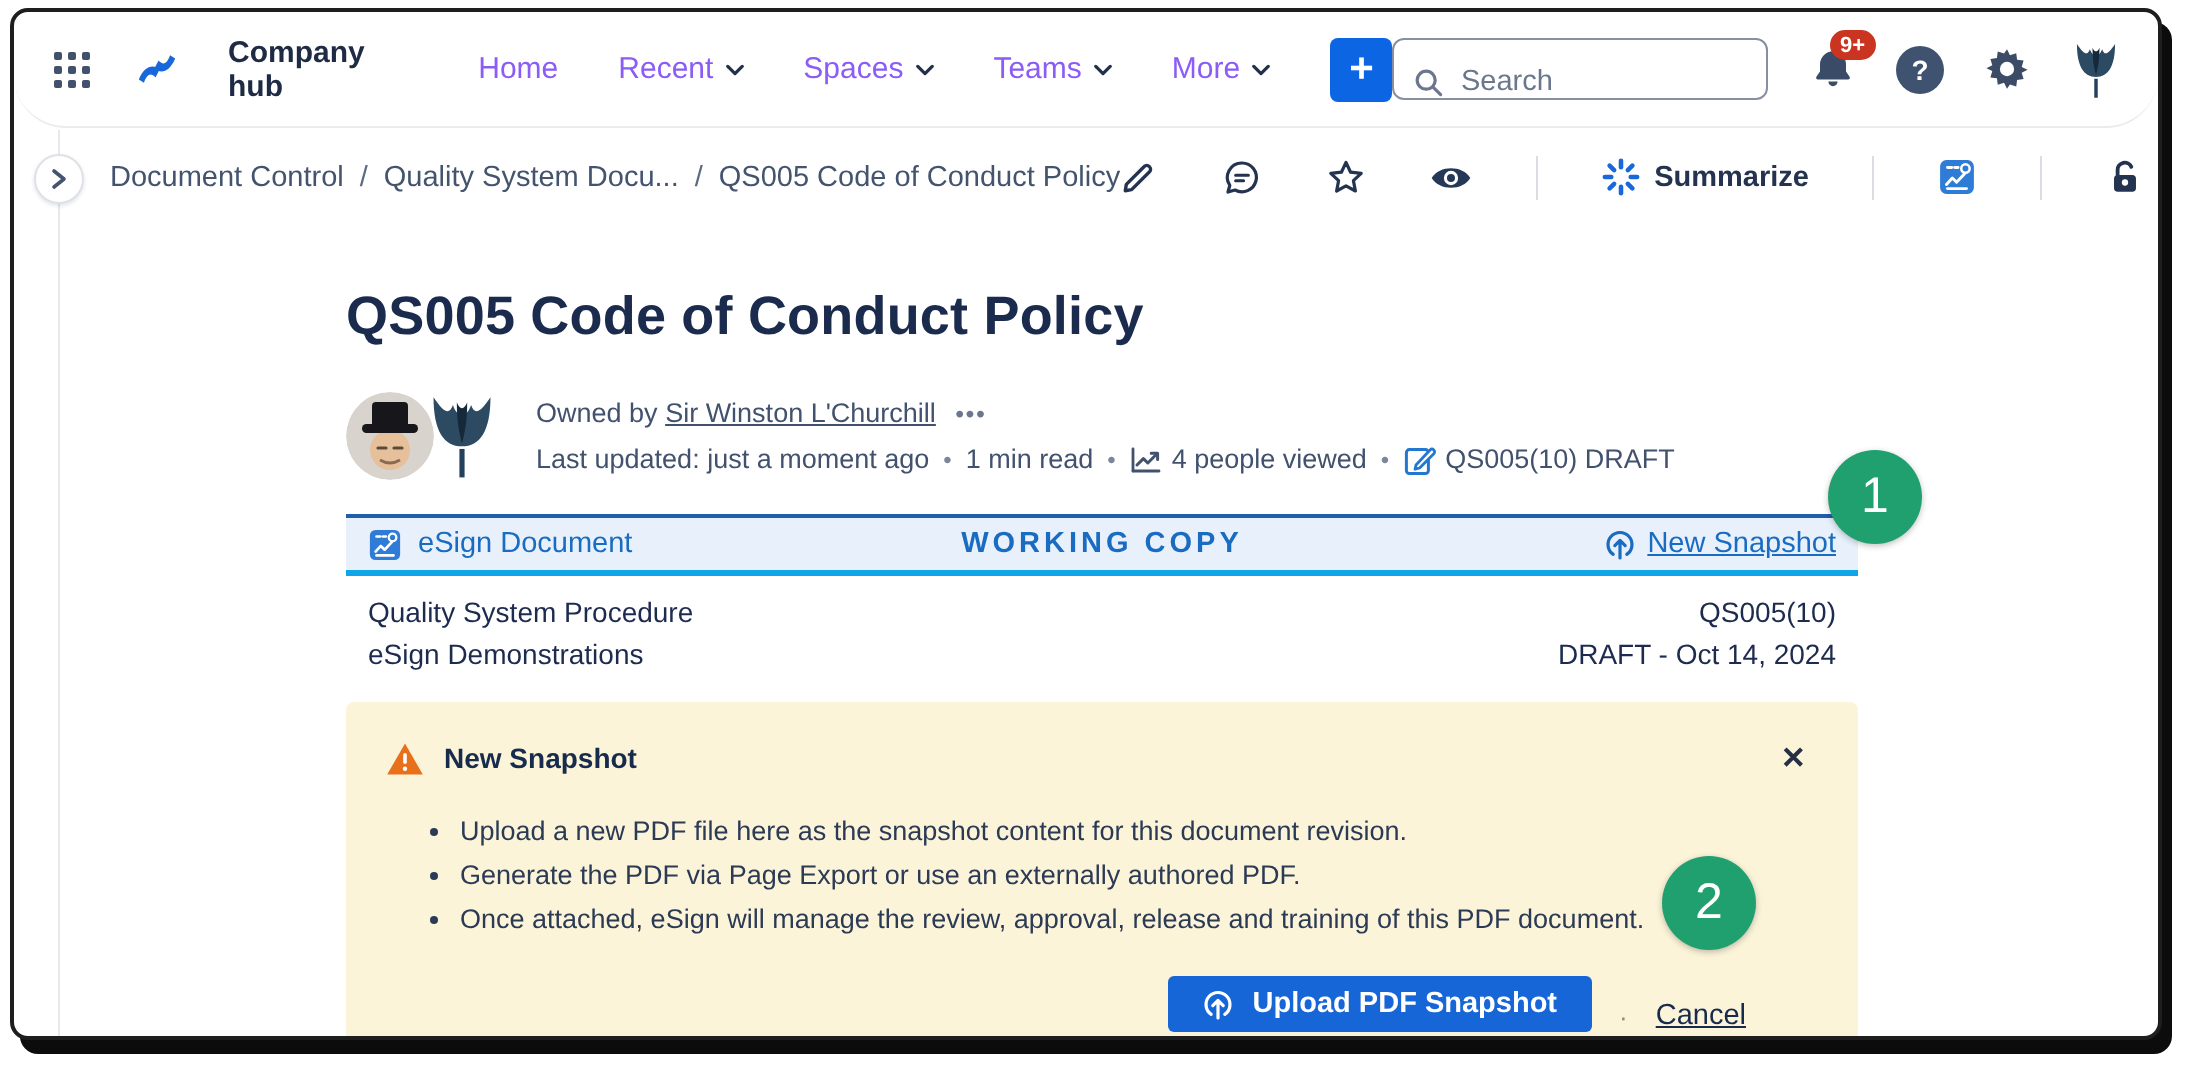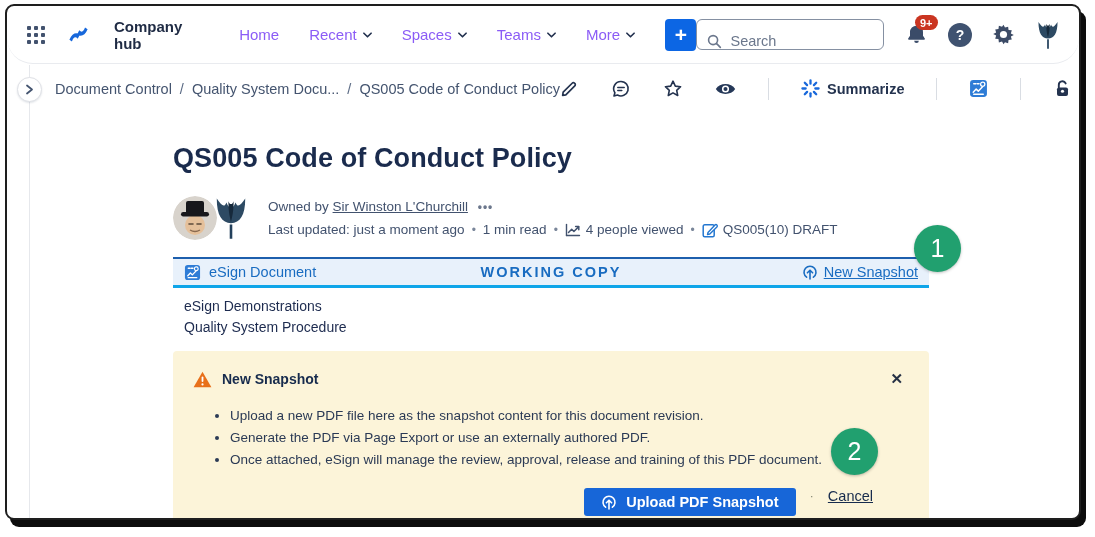--- a/index.html
+++ b/index.html
@@ -94,21 +94,21 @@
 
   
   .alert {
     margin-top:9px; background:#fcf4d9; border-radius:4px; padding:17px 20px 22px; position:relative;
   }
   .alert-head { display:flex; align-items:center; gap:10px; }
   .alert-title { font-size:14px; font-weight:700; color:#172b4d; }
   .alert-close { margin-left:auto; font-size:15px; font-weight:700; color:#253044; cursor:pointer; padding:2px 6px; }
   .alert ul { margin:15px 0 0 37px; }
   .alert li { font-size:13.5px; color:#2b3a55; line-height:22px; }
-  .alert-footer { display:flex; align-items:flex-start; justify-content:flex-end; margin-top:17px; padding-right:36px; gap:14px; }
+  .alert-footer { display:flex; align-items:flex-end; justify-content:flex-end; margin-top:17px; padding-right:36px; gap:14px; }
   .upload-btn {
     display:flex; align-items:center; gap:9px; background:#1766d8; color:#fff; border:none; border-radius:3px;
     font-size:14.5px; font-weight:700; padding:6px 17px; cursor:pointer; font-family:inherit;
   }
   .dot-sep { color:#8a8d79; font-size:13px; }
   .cancel-link { font-size:14.5px; color:#172b4d; text-decoration:underline; cursor:pointer; }
 
   
   .step-badge {
     position:absolute; width:47px; height:47px; border-radius:50%; background:#21a06f; color:#fff;
@@ -363,22 +363,26 @@
         <svg width="16" height="16" viewBox="0 0 16 16">
           <path d="M4.6 13.2 a6 6 0 1 1 6.8 0" fill="none" stroke="#196cc1" stroke-width="1.6" stroke-linecap="round"></path>
           <path d="M8 15 V6.2 M8 6.2 L5.4 8.8 M8 6.2 L10.6 8.8" fill="none" stroke="#196cc1" stroke-width="1.6" stroke-linecap="round" stroke-linejoin="round"></path>
         </svg>
         <span class="lbl">New Snapshot</span>
       </div>
     </div>
 
     <div class="doc-info">
       <div class="left">
+        <div>Quality System Procedure</div>
         <div>eSign Demonstrations</div>
-        <div>Quality System Procedure</div>
+      </div>
+      <div class="right">
+        <div>QS005(10)</div>
+        <div>DRAFT - Oct 14, 2024</div>
       </div>
     </div>
 
     <div class="alert">
       <div class="alert-head">
         <svg width="19" height="17" viewBox="0 0 19 17">
           <path d="M9.5 .8 L18.4 16.2 H.6 Z" fill="#e8701a"></path>
           <rect x="8.6" y="5.5" width="1.8" height="5.5" rx="0.9" fill="#fff"></rect>
           <circle cx="9.5" cy="13.4" r="1.1" fill="#fff"></circle>
         </svg>

